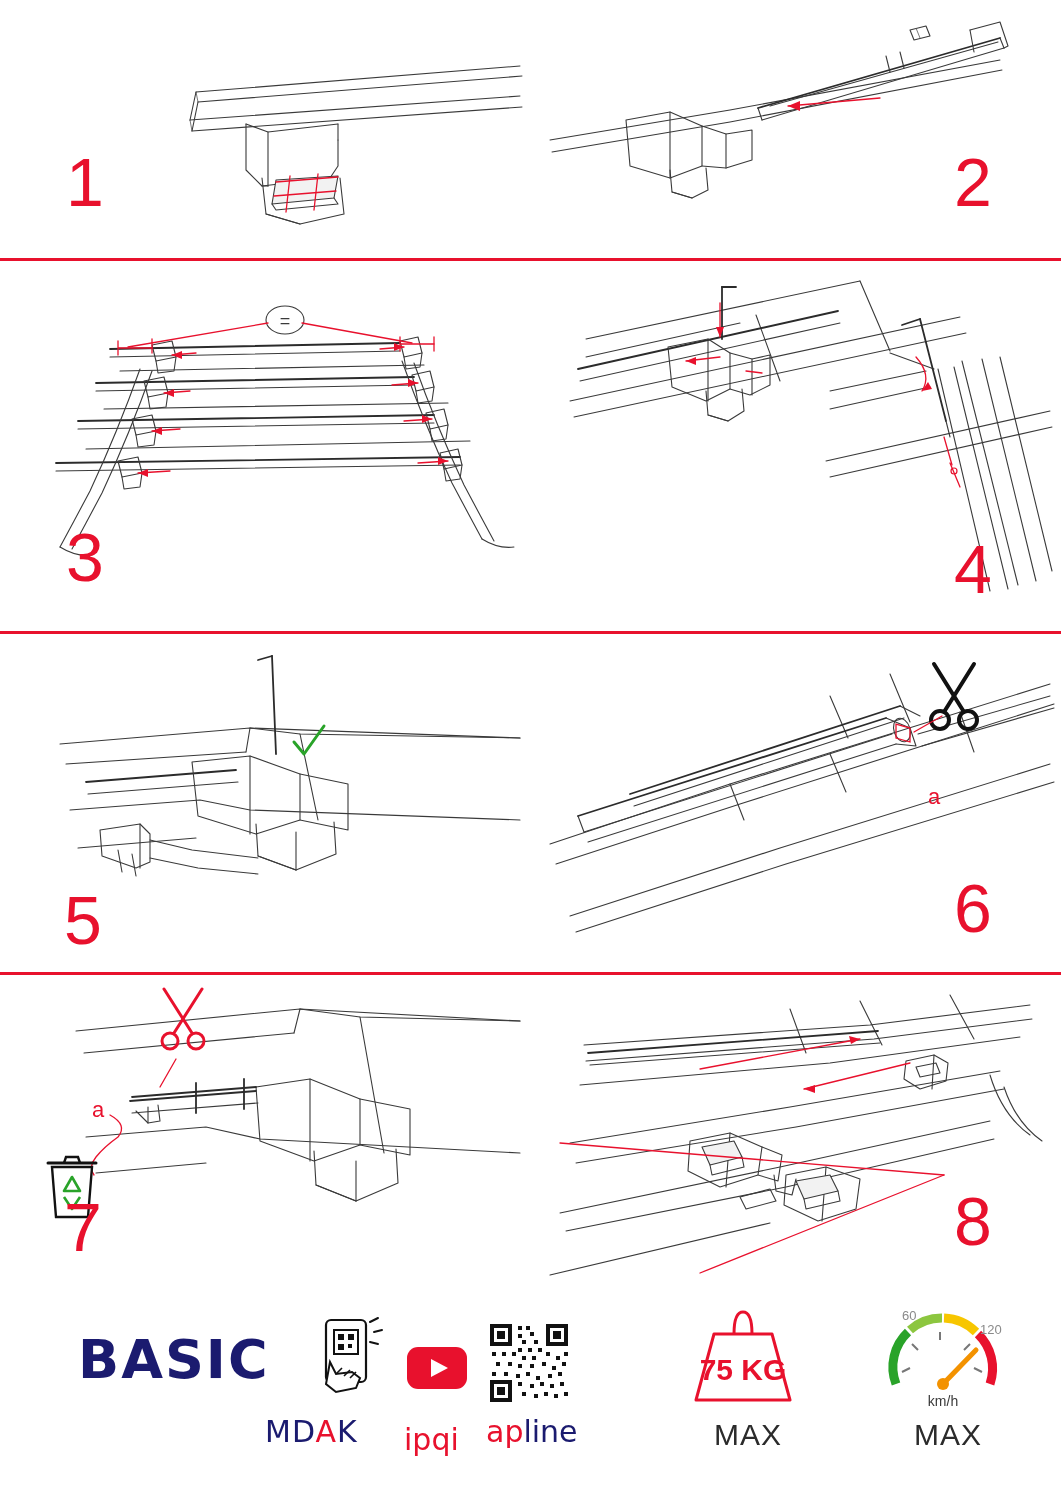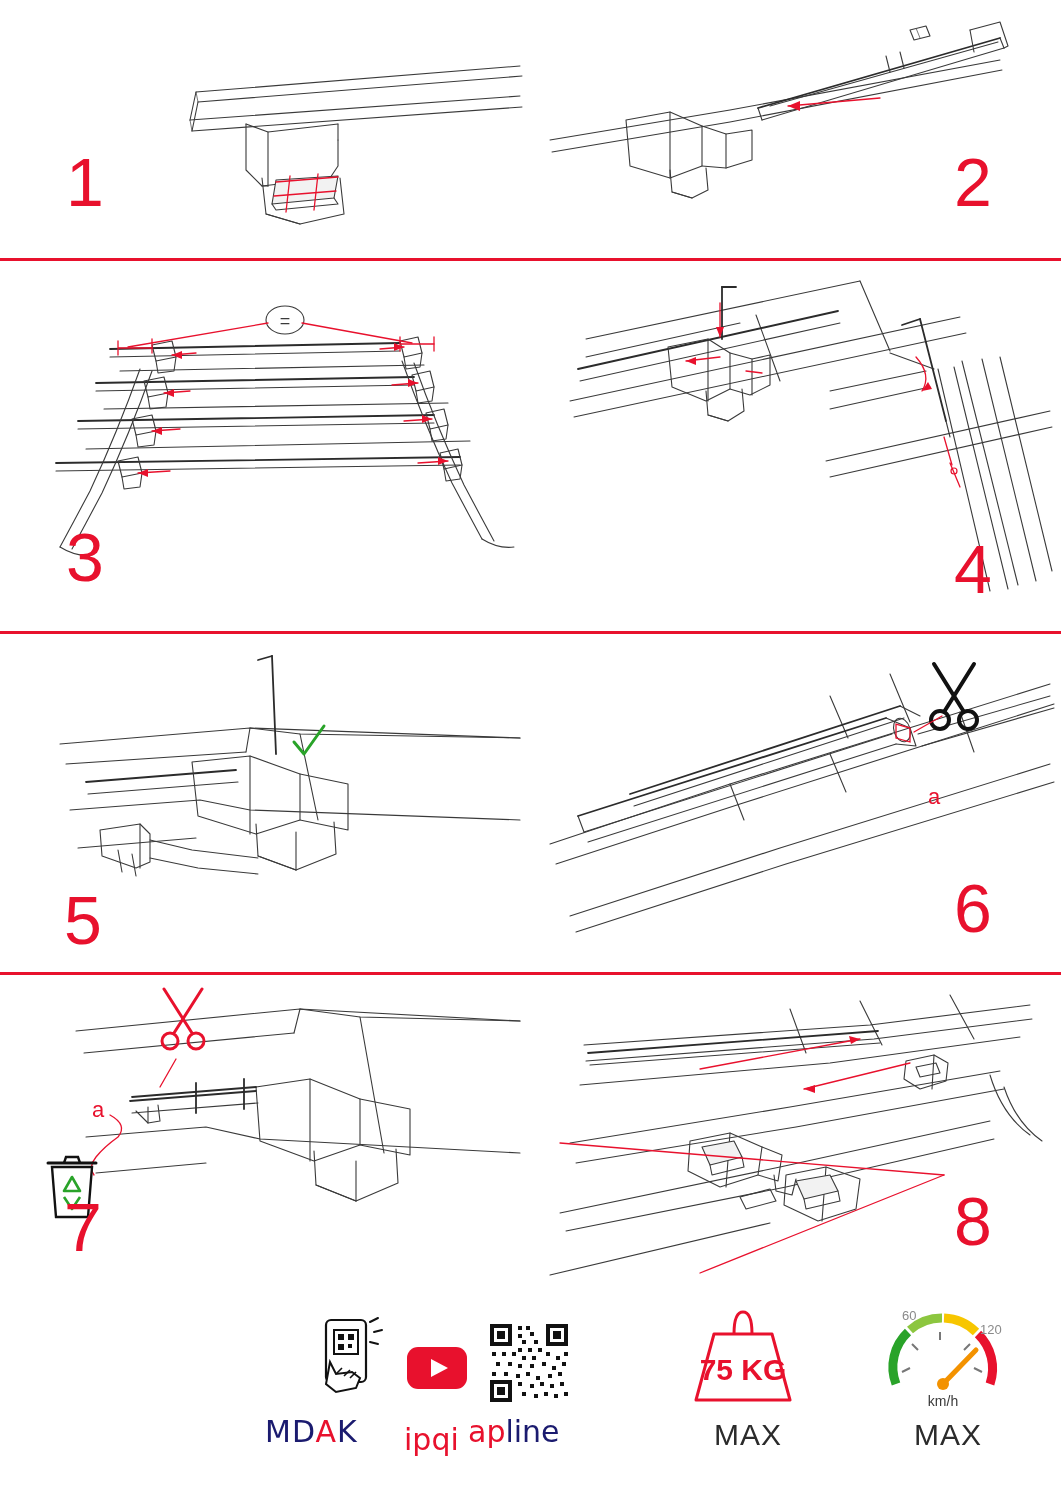--- a/index.html
+++ b/index.html
@@ -79,21 +79,21 @@
   .brand-ipqi {
     position: absolute;
     left: 404px; top: 124px;
     font-size: 30px;
     color: #e8112d;
     font-family: "DejaVu Sans", sans-serif;
     margin-top: 8px;
   }
   .brand-apline {
     position: absolute;
-    left: 468px; top: 124px;
+    left: 486px; top: 124px;
     font-size: 30px;
     color: #e8112d;
     font-family: "DejaVu Sans", sans-serif;
   }
   .brand-apline .l { color: #1b1b6f; }
   .max-lbl {
     position: absolute;
     font-size: 30px;
     color: #2b2b2b;
     font-family: "Liberation Sans", sans-serif;
@@ -483,20 +483,21 @@
       <path class="red" d="M274 114 L380 88"></path>
       <path class="red-fill" d="M274 114 L285 110 L285 118 Z"></path>
       <path class="red" d="M170 94 L330 64"></path>
       <path class="red-fill" d="M330 64 L319 61 L321 69 Z"></path>
     </svg>
     <div class="step-num" style="left:424px;top:212px;">8</div>
   </div>
 
   <div class="footer">
 
+    <div class="brand-basic">BASIC</div>
 
 
     <svg class="qr" style="left:312px;top:26px;" width="74" height="90" viewBox="0 0 74 90">
       <rect x="14" y="4" width="40" height="62" rx="5" fill="none" stroke="#111" stroke-width="2.2"></rect>
       <rect x="22" y="14" width="24" height="24" fill="none" stroke="#111" stroke-width="2"></rect>
       <rect x="26" y="18" width="6" height="6" fill="#111"></rect>
       <rect x="36" y="18" width="6" height="6" fill="#111"></rect>
       <rect x="26" y="28" width="6" height="6" fill="#111"></rect>
       <rect x="36" y="28" width="4" height="4" fill="#111"></rect>
       <path d="M18 46 L24 58 L40 56 L48 62 L44 72 L24 76 L14 68 Z" fill="#fff" stroke="#111" stroke-width="2"></path>

